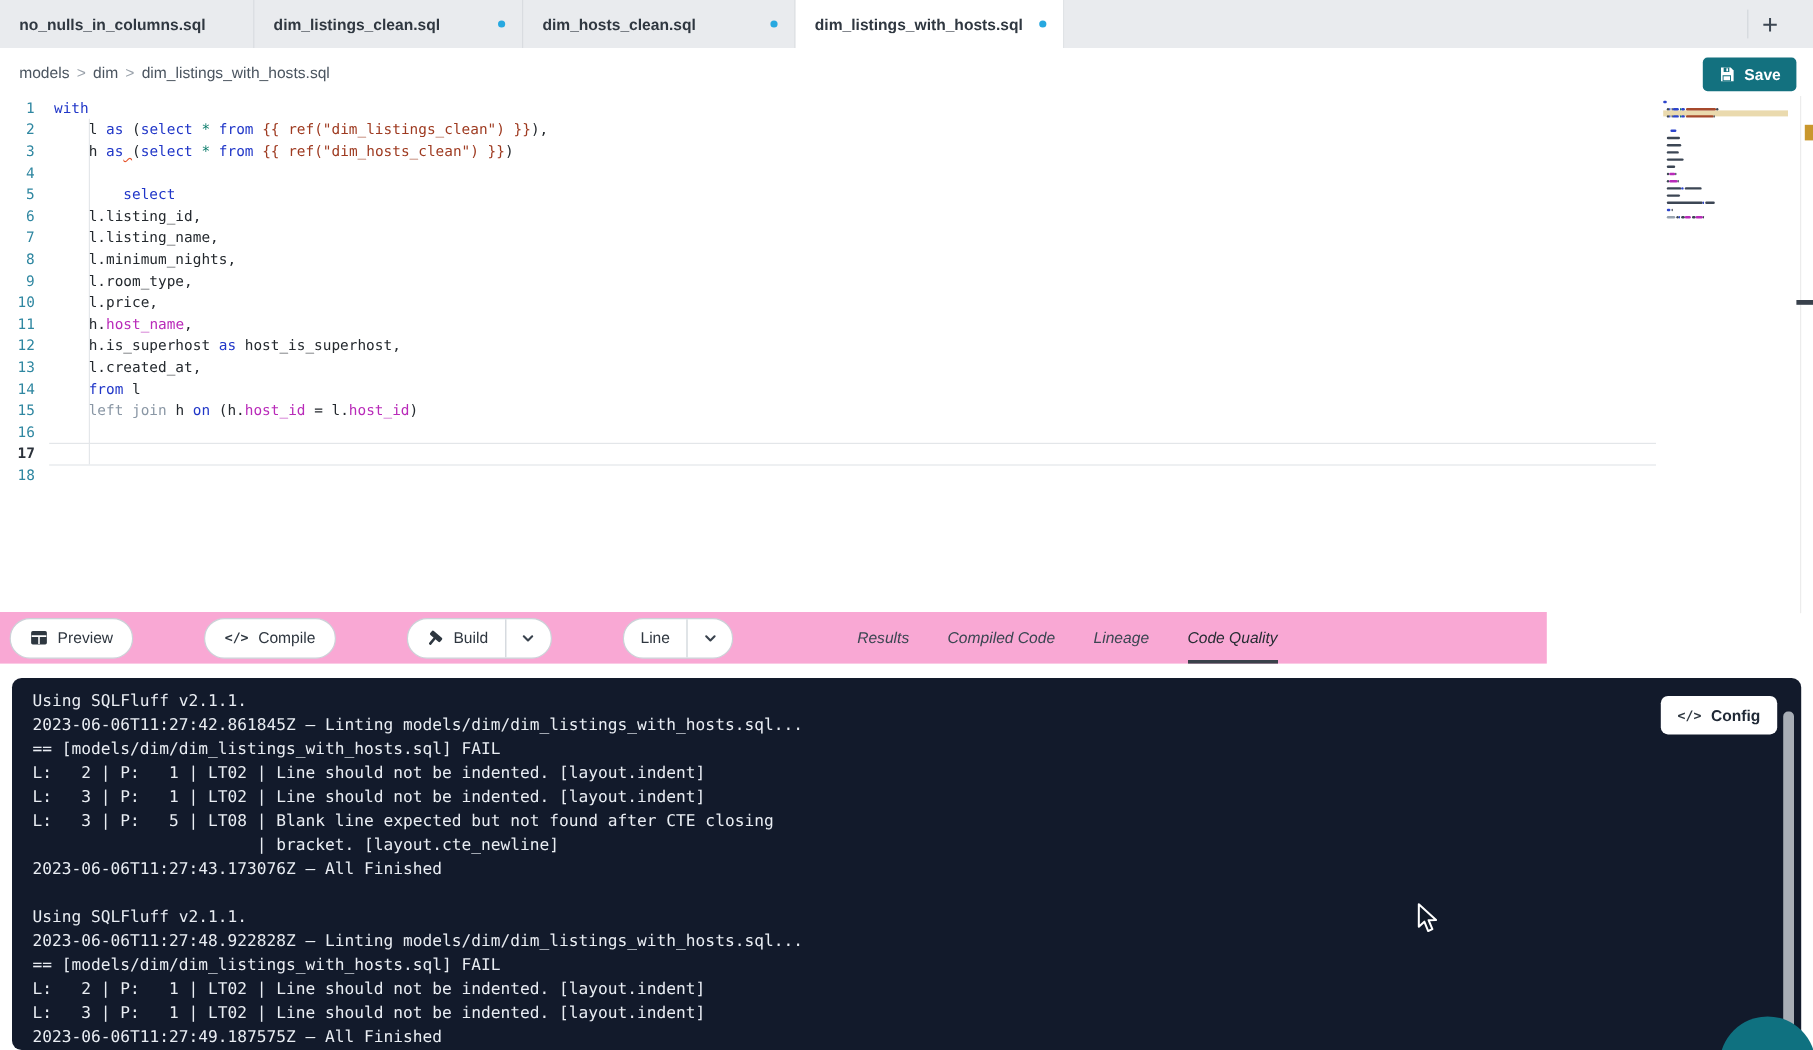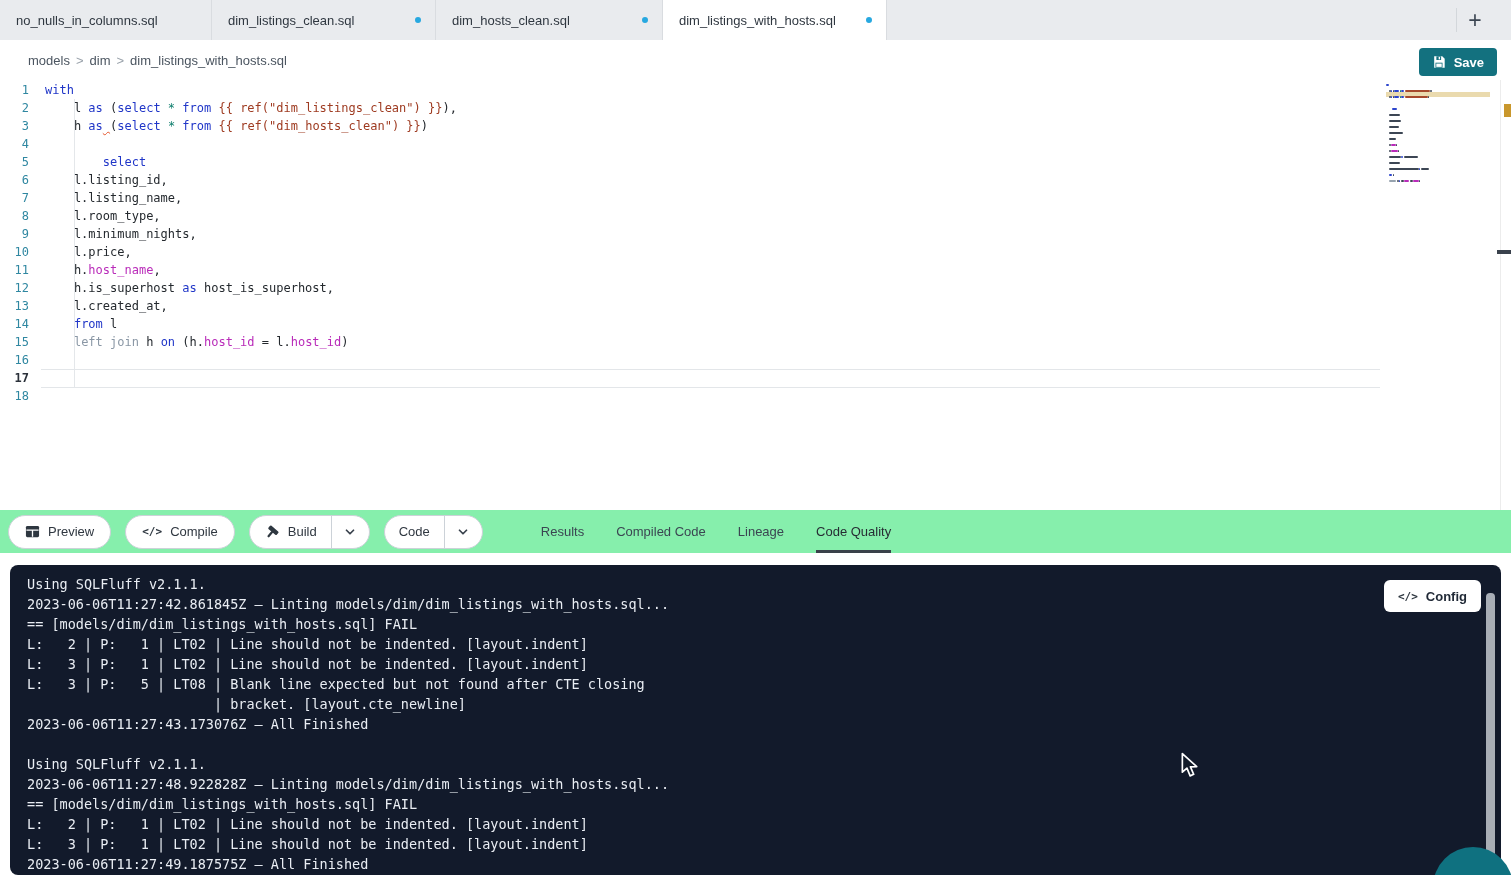--- a/index.html
+++ b/index.html
@@ -3,34 +3,34 @@
 <meta charset="utf-8">
 <style>
   * { margin:0; padding:0; box-sizing:border-box; }
   html,body { width:1511px; height:875px; overflow:hidden; background:#fff;
               font-family:"Liberation Sans", sans-serif; position:relative; }
 
   
   .tabbar { position:absolute; left:0; top:0; width:1511px; height:40px;
             background:#e9ebee; display:flex; }
   .tab { height:40px; display:flex; align-items:center; padding:0 14px 0 16px;
-         border-right:1px solid #d9dce0; font-size:13px; font-weight:400;
+         border-right:1px solid #d9dce0; font-size:13px; font-weight:700;
          color:#2f3740; cursor:pointer; }
   .tab .lbl { flex:1; white-space:nowrap; overflow:hidden; }
   .tab.active { background:#fff; }
   .dot { width:6px; height:6px; border-radius:50%; background:#15273c;
          border:3px solid #27a8e0; margin-left:10px; flex:none; }
   .tab-sep { position:absolute; left:1456px; top:8px; width:1px; height:24px; background:#d3d7db; }
   .newtab { position:absolute; left:1461px; top:6px; width:28px; height:28px;
             display:flex; align-items:center; justify-content:center;
             font-size:23px; font-weight:400; color:#3c4652; cursor:pointer; }
 
   
   .crumbbar { position:absolute; left:0; top:40px; width:1511px; height:40px;
-              background:#fff; display:flex; align-items:center; padding-left:28px; }
+              background:#fff; display:flex; align-items:center; padding-left:16px; }
   .crumb { font-size:13px; color:#4b5560; cursor:pointer; }
   .crumb-sep { color:#99a1aa; margin:0 6px; font-size:13px; }
   .savebtn { position:absolute; right:14px; top:48px; height:28px; padding:0 13px;
              background:#13717f; border-radius:4px; display:flex; align-items:center;
              gap:8px; color:#fff; font-size:13px; font-weight:600; cursor:pointer; }
 
   
   .editor { position:absolute; left:0; top:80px; width:1511px; height:431px; background:#fff; }
   .gutter { position:absolute; left:0; top:1px; width:38px; }
   .ln { height:18px; line-height:18px; text-align:right; padding-right:9px;
@@ -48,35 +48,35 @@
 
   .minimap { position:absolute; left:1386px; top:4px; width:104px; height:116px; }
   .mm-bar { position:absolute; height:2px; border-radius:1px; }
   .mm-hl { position:absolute; left:0; top:8px; width:104px; height:5px;
            background:#e6d3a0; opacity:.85; }
   .ruler-line { position:absolute; left:1500px; top:0; width:1px; height:431px; background:#ececec; }
   .mark-gold { position:absolute; left:1504px; top:24px; width:7px; height:13px; background:#c9972c; }
   .mark-dark { position:absolute; left:1497px; top:170px; width:14px; height:4px; background:#39414c; }
 
   
-  .toolrow { position:absolute; left:0; top:510px; width:1511px; height:43px;
-             background:#86efac; display:flex; align-items:center; padding-left:8px; }
+  .toolrow { position:absolute; left:0; top:510px; width:1289px; height:43px;
+             background:#f9a8d4; display:flex; align-items:center; padding-left:8px;gap:45px; }
   .btn { height:34px; display:flex; align-items:center; gap:8px; padding:0 16px;
          border:1px solid #ccd2d8; border-radius:17px; background:#fff;
          font-size:13px; color:#2f3740; cursor:pointer; margin-right:14px; }
   .split { display:flex; height:34px; border:1px solid #ccd2d8; border-radius:17px;
            overflow:hidden; margin-right:14px; background:#fff; }
   .split .main { display:flex; align-items:center; gap:8px; padding:0 14px;
                  font-size:13px; color:#2f3740; cursor:pointer; }
   .split .chev { width:38px; display:flex; align-items:center; justify-content:center;
                  border-left:1px solid #ccd2d8; cursor:pointer; }
   .codeglyph { font-family:"DejaVu Sans Mono", monospace; font-weight:bold; font-size:11px; color:#2e3740; }
   .paneltabs { display:flex; margin-left:44px; height:43px; }
   .ptab { display:flex; align-items:center; margin-right:32px; font-size:13px;
-          color:#3b4652; height:43px; cursor:pointer; border-bottom:3px solid transparent; padding-top:2px; }
+          color:#3b4652; height:43px; cursor:pointer; border-bottom:3px solid transparent; padding-top:2px;font-style:italic; }
   .ptab.active { border-bottom-color:#3a414a; color:#272d34; }
 
   
   .terminal { position:absolute; left:10px; top:565px; width:1491px; height:310px;
               background:#121a2b; border-radius:8px; padding:9px 0 0 17px; overflow:hidden; }
   .tline { height:20px; line-height:20px; white-space:pre;
            font-family:"DejaVu Sans Mono", monospace; font-weight:normal;
            font-size:13.5px; color:#e9edf3; }
   .configbtn { position:absolute; right:30px; top:15px; height:32px; padding:0 14px;
                background:#fff; border-radius:6px; display:flex; align-items:center; gap:8px;
@@ -155,22 +155,22 @@
       <div class="ln">18</div>
     </div>
   <div class="codearea" id="code">
       <div class="code-line"><span class="tk-k">with</span></div>
       <div class="code-line"><span class="tk-p">    l </span><span class="tk-k">as</span><span class="tk-p"> (</span><span class="tk-k">select</span><span class="tk-p"> </span><span class="tk-s">*</span><span class="tk-p"> </span><span class="tk-k">from</span><span class="tk-p"> </span><span class="tk-j">{{ ref("dim_listings_clean") }}</span><span class="tk-p">),</span></div>
       <div class="code-line"><span class="tk-p">    h </span><span class="tk-k">as</span><span class="tk-sq"> </span><span class="tk-p">(</span><span class="tk-k">select</span><span class="tk-p"> </span><span class="tk-s">*</span><span class="tk-p"> </span><span class="tk-k">from</span><span class="tk-p"> </span><span class="tk-j">{{ ref("dim_hosts_clean") }}</span><span class="tk-p">)</span></div>
       <div class="code-line"></div>
       <div class="code-line"><span class="tk-p">        </span><span class="tk-k">select</span></div>
       <div class="code-line"><span class="tk-p">    l.listing_id,</span></div>
       <div class="code-line"><span class="tk-p">    l.listing_name,</span></div>
+      <div class="code-line"><span class="tk-p">    l.minimum_nights,</span></div>
       <div class="code-line"><span class="tk-p">    l.room_type,</span></div>
-      <div class="code-line"><span class="tk-p">    l.minimum_nights,</span></div>
       <div class="code-line"><span class="tk-p">    l.price,</span></div>
       <div class="code-line"><span class="tk-p">    h.</span><span class="tk-m">host_name</span><span class="tk-p">,</span></div>
       <div class="code-line"><span class="tk-p">    h.is_superhost </span><span class="tk-k">as</span><span class="tk-p"> host_is_superhost,</span></div>
       <div class="code-line"><span class="tk-p">    l.created_at,</span></div>
       <div class="code-line"><span class="tk-p">    </span><span class="tk-k">from</span><span class="tk-p"> l</span></div>
       <div class="code-line"><span class="tk-p">    </span><span class="tk-g">left join</span><span class="tk-p"> h </span><span class="tk-k">on</span><span class="tk-p"> (h.</span><span class="tk-m">host_id</span><span class="tk-p"> = l.</span><span class="tk-m">host_id</span><span class="tk-p">)</span></div>
       <div class="code-line"></div>
     </div>
   <div class="minimap" id="minimap">
     <div class="mm-hl"></div>
@@ -249,21 +249,21 @@
       <span>Build</span>
     </div>
     <div class="chev">
       <svg width="14" height="14" viewBox="0 0 16 16">
         <path d="M4 6l4 4 4-4" stroke="#39424d" stroke-width="2" fill="none" stroke-linecap="round" stroke-linejoin="round"></path>
       </svg>
     </div>
   </div>
   <div class="split">
     <div class="main">
-      <span>Code</span>
+      <span>Line</span>
     </div>
     <div class="chev">
       <svg width="14" height="14" viewBox="0 0 16 16">
         <path d="M4 6l4 4 4-4" stroke="#39424d" stroke-width="2" fill="none" stroke-linecap="round" stroke-linejoin="round"></path>
       </svg>
     </div>
   </div>
   <div class="paneltabs" id="paneltabs">
       <div class="ptab">Results</div>
       <div class="ptab">Compiled Code</div>

